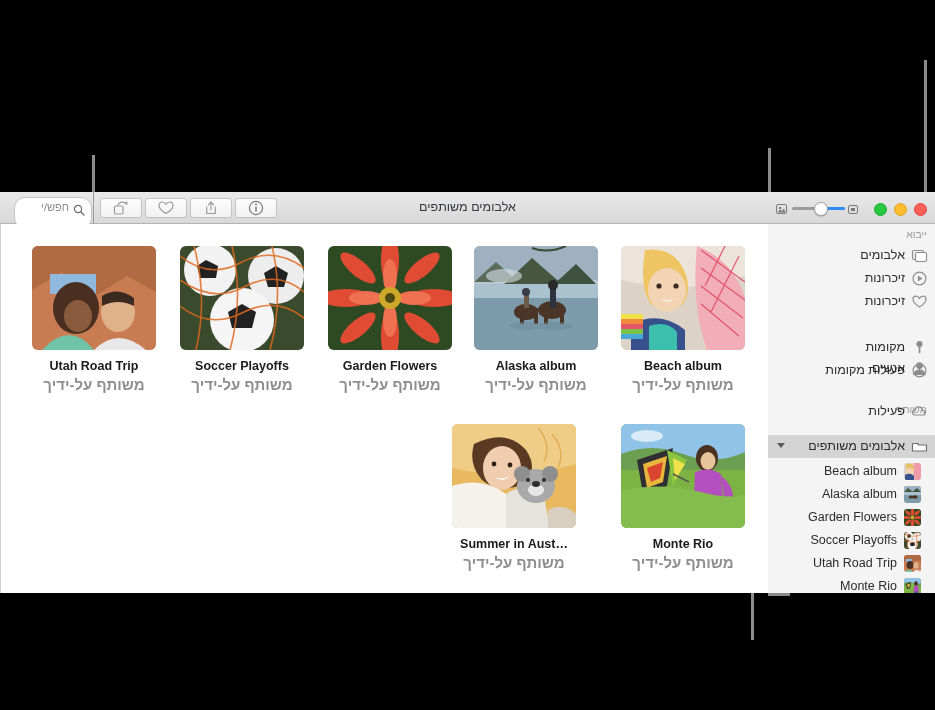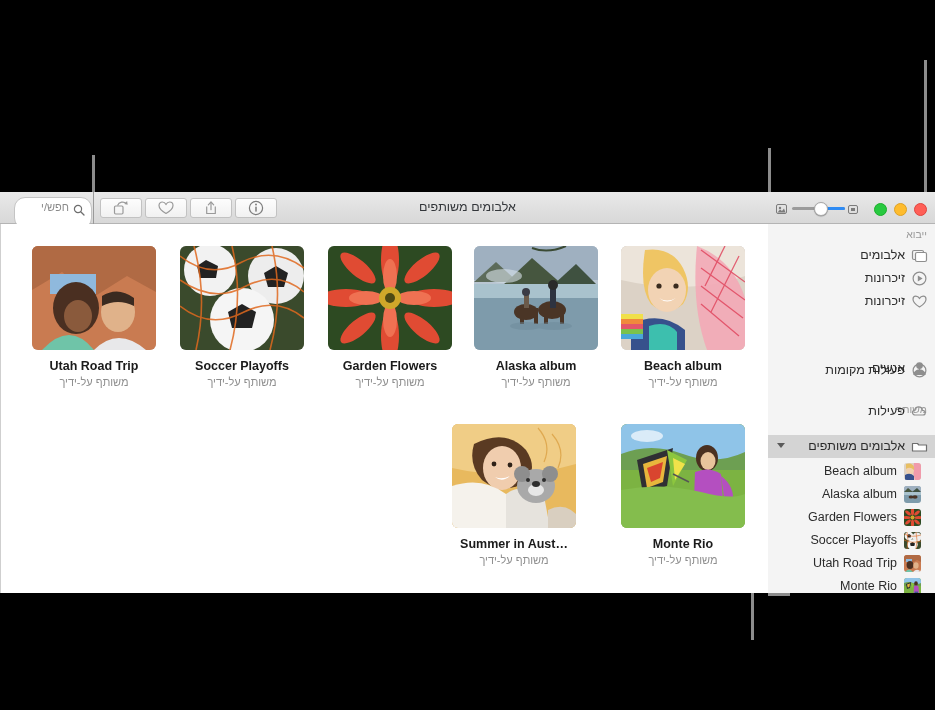--- a/index.html
+++ b/index.html
@@ -133,21 +133,21 @@
     background: #ccc;
   }
   .album-thumb svg { display: block; width: 124px; height: 104px; }
   .album-title {
     margin-top: 9px;
     font-size: 12.5px; font-weight: bold; color: #1b1b1b;
     direction: ltr; white-space: nowrap; overflow: hidden;
   }
   .album-sub {
     margin-top: 3px;
-    font-size: 11px; color: #8e8e8e; direction: rtl;
+    font-size: 15px; color: #8e8e8e; direction: rtl; font-weight: bold;
   }
 
   
   #sidebar {
     position: absolute; left: 768px; top: 32px;
     width: 167px; height: 369px;
     background: #f4f4f4;
     box-sizing: border-box;
     overflow: hidden;
   }
@@ -524,20 +524,29 @@
       <div class="sb-row" style="top:89px;margin-top:44px;">
         <span class="sb-label">אנשים</span>
         <span class="sb-ico">
           <svg width="17" height="17" viewBox="0 0 17 17">
             <circle cx="8.5" cy="5.6" r="3.4" fill="#8e8e8e"></circle>
             <path d="M2.4 15 C2.4 11.2 5.2 9.4 8.5 9.4 C11.8 9.4 14.6 11.2 14.6 15 Z" fill="#8e8e8e"></path>
           </svg>
         </span>
       </div>
 
+      <div class="sb-row" style="top:112px;">
+        <span class="sb-label">מקומות</span>
+        <span class="sb-ico">
+          <svg width="17" height="17" viewBox="0 0 17 17">
+            <circle cx="8.5" cy="5" r="3.1" fill="#8e8e8e"></circle>
+            <rect x="7.7" y="7.4" width="1.7" height="7" rx="0.8" fill="#8e8e8e"></rect>
+          </svg>
+        </span>
+      </div>
 
       <div class="sb-row" style="top:135px;">
         <span class="sb-label">פעולות מקומות</span>
         <span class="sb-ico">
           <svg width="17" height="17" viewBox="0 0 17 17">
             <circle cx="8.5" cy="8.5" r="6.4" fill="none" stroke="#8e8e8e" stroke-width="1.2"></circle>
             <path d="M8.5 4.6 L8.5 8.7 L11.4 10.4" fill="none" stroke="#8e8e8e" stroke-width="1.2" stroke-linecap="round"></path>
           </svg>
         </span>
       </div>

